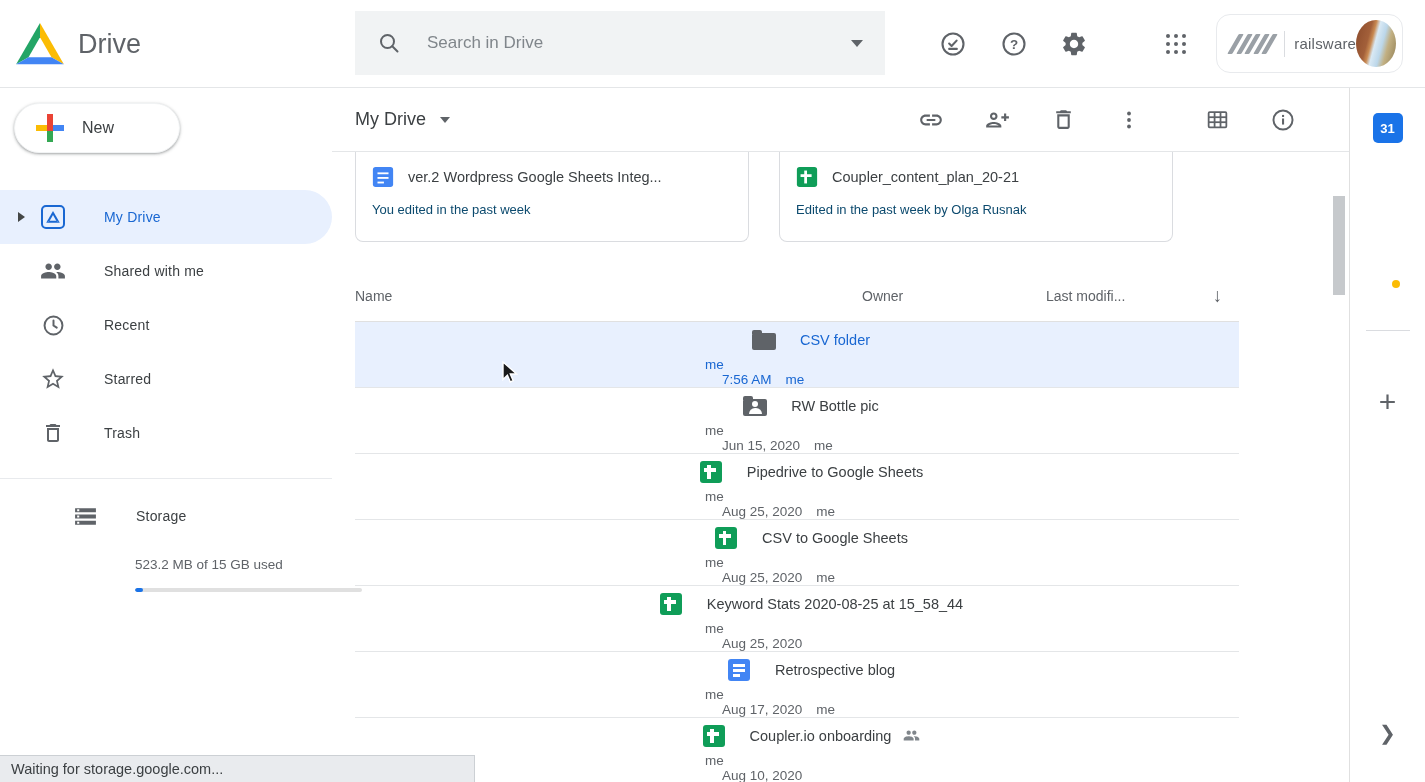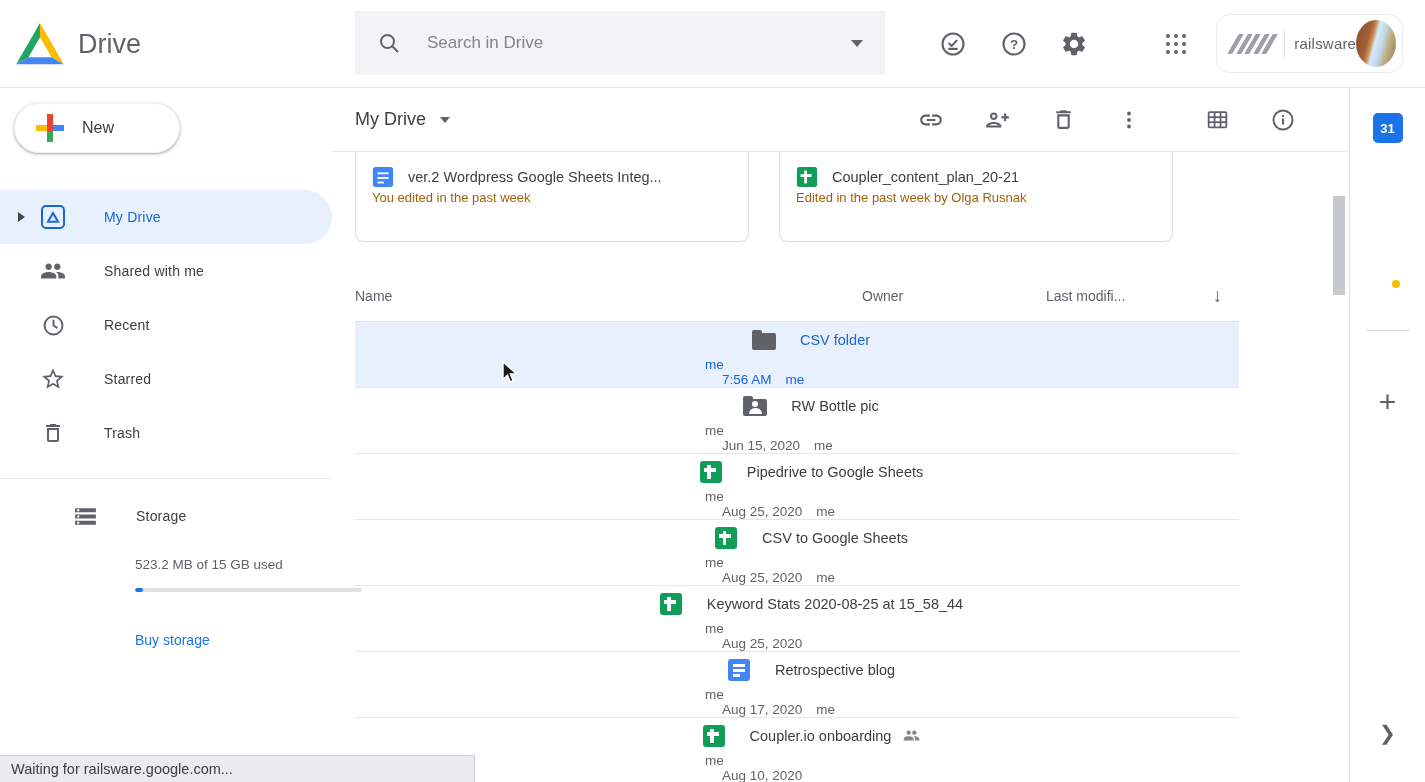--- a/index.html
+++ b/index.html
@@ -63,21 +63,21 @@
   .main-title .caret-down { margin-left:14px; border-left-width:5px; border-right-width:5px; border-top-width:6px; border-top-color:#5f6368; }
   .toolbar { margin-left:auto; display:flex; align-items:center; }
   .tool-btn { width:40px; height:40px; margin:0 13px; display:flex; align-items:center; justify-content:center; cursor:pointer; }
   .tool-gap { width:22px; }
 
   .content { position:absolute; left:23px; top:64px; width:884px; }
   .cards { display:flex; gap:30px; }
   .card { width:394px; height:90px; border:1px solid #dadce0; border-top:none; border-radius:0 0 8px 8px; padding:12px 16px 0 16px; cursor:pointer; background:#fff; }
   .card-titlerow { display:flex; align-items:center; height:26px; }
   .card-title { margin-left:14px; font-size:14.5px; font-weight:500; color:#3c4043; white-space:nowrap; overflow:hidden; }
-  .card-sub { font-size:13px; color:#a16207; }
+  .card-sub { margin-top:12px; font-size:13px; color:#0c4a6e; }
 
   .thead { display:flex; align-items:center; height:52px; margin-top:28px; border-bottom:1px solid #e0e0e0; }
   .th { font-size:14px; font-weight:500; color:#5f6368; cursor:pointer; }
   .col-name { flex:1; display:flex; align-items:center; min-width:0; }
   .col-owner { width:184px; flex:none; }
   .col-mod { width:150px; flex:none; }
   .col-arrow { width:43px; flex:none; display:flex; justify-content:center; }
   .sort-arrow { font-size:19px; color:#5f6368; cursor:pointer; }
 
   .row { display:flex; align-items:center; height:66px; border-bottom:1px solid #e4e6e8; cursor:pointer; background:#fff;flex-direction:column; }
@@ -264,21 +264,20 @@
               <svg class="gicon" width="25" height="25" viewBox="0 0 24 24">
                 <path fill="#5f6368" d="M2 20h20v-4H2v4zm2-3h2v2H4v-2zM2 4v4h20V4H2zm4 3H4V5h2v2zm-4 7h20v-4H2v4zm2-3h2v2H4v-2z"></path>
               </svg>
             </span>
           <span class="lbl">Storage</span>
         </div>
         <div class="storage-usage">523.2 MB of 15 GB used</div>
         <div class="progress">
           <div class="fill" style="width: 3.5%;"></div>
         </div>
-        <div class="buy-storage">Buy storage</div>
       </div>
     </div>
   </aside>
 
   <section class="main">
     <div class="main-header">
       <span class="main-title">
         <span>My Drive</span>
         <span class="caret-down"></span>
       </span>
@@ -459,21 +458,21 @@
     </span>
     <span class="rail-btn" style="top:178px">
       <span class="g-tasks"></span>
     </span>
     <span class="rail-divider"></span>
     <span class="rail-btn rail-plus" style="top:300px">+</span>
     <span class="rail-btn rail-chevron" style="top:633px">❯</span>
   </aside>
 
   <div class="statusbar">
-    <span>Waiting for railsware.google.com...</span>
+    <span>Waiting for storage.google.com...</span>
   </div>
 
   <div class="cursor">
     <svg width="22" height="24" viewBox="0 0 22 24">
       <path d="M5 2 L5 19.5 L9.4 15.2 L12.3 22 L15.2 20.7 L12.3 14 L18.6 14 Z" fill="#1b1b1b" stroke="#ffffff" stroke-width="1.4"></path>
     </svg>
   </div>
 
 </div>
 

